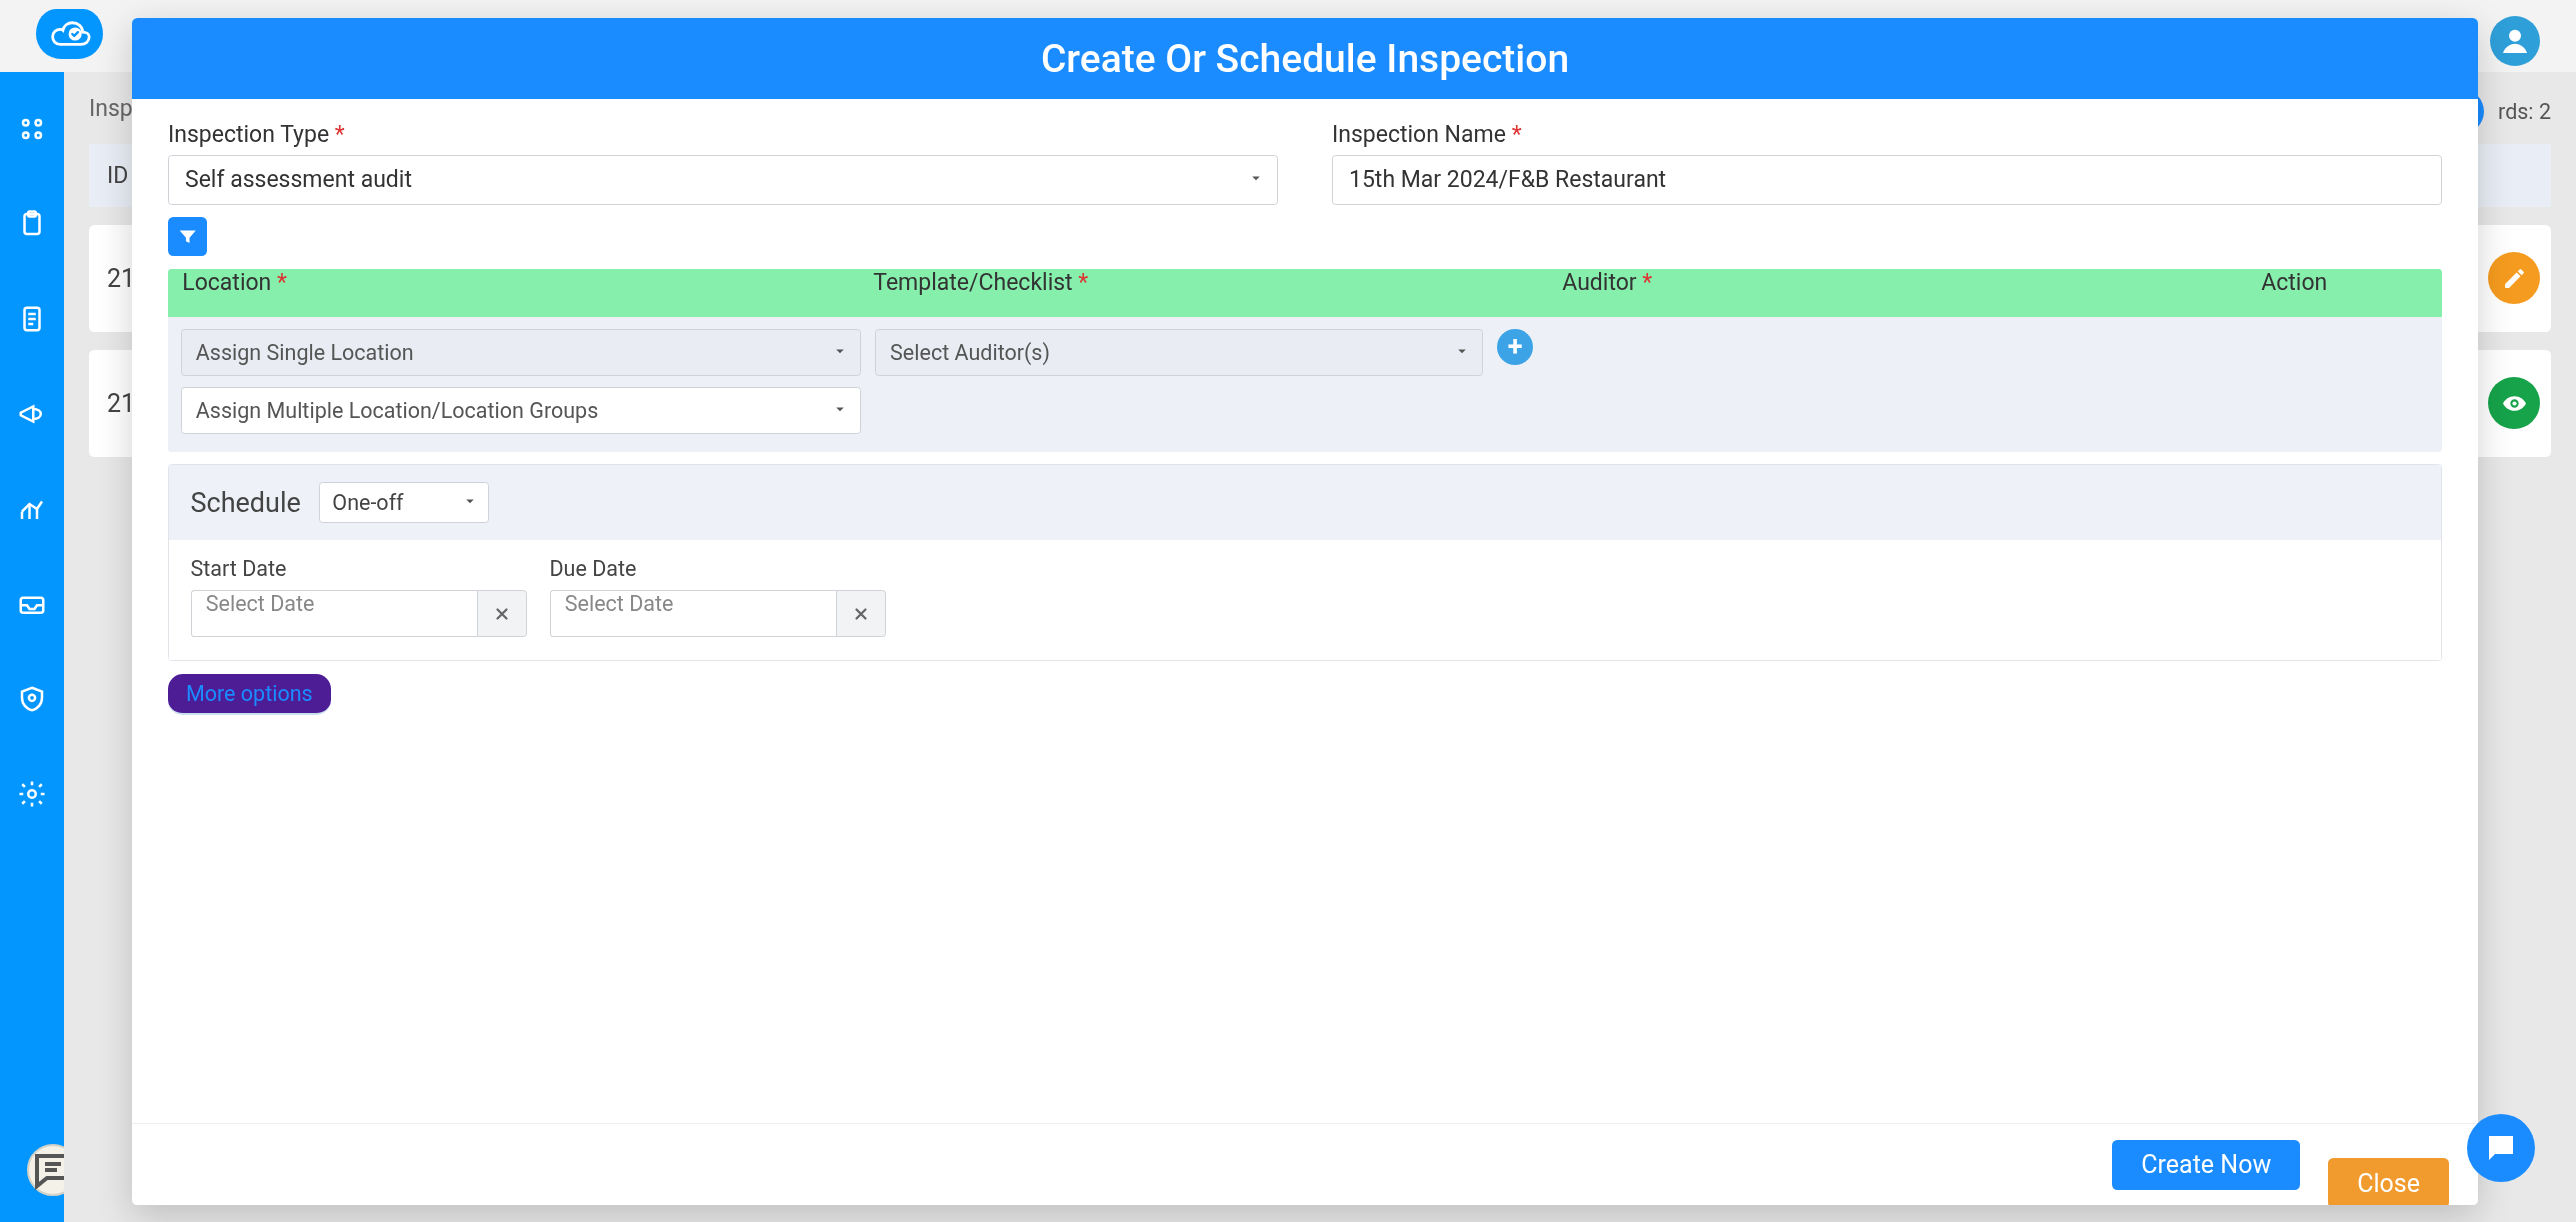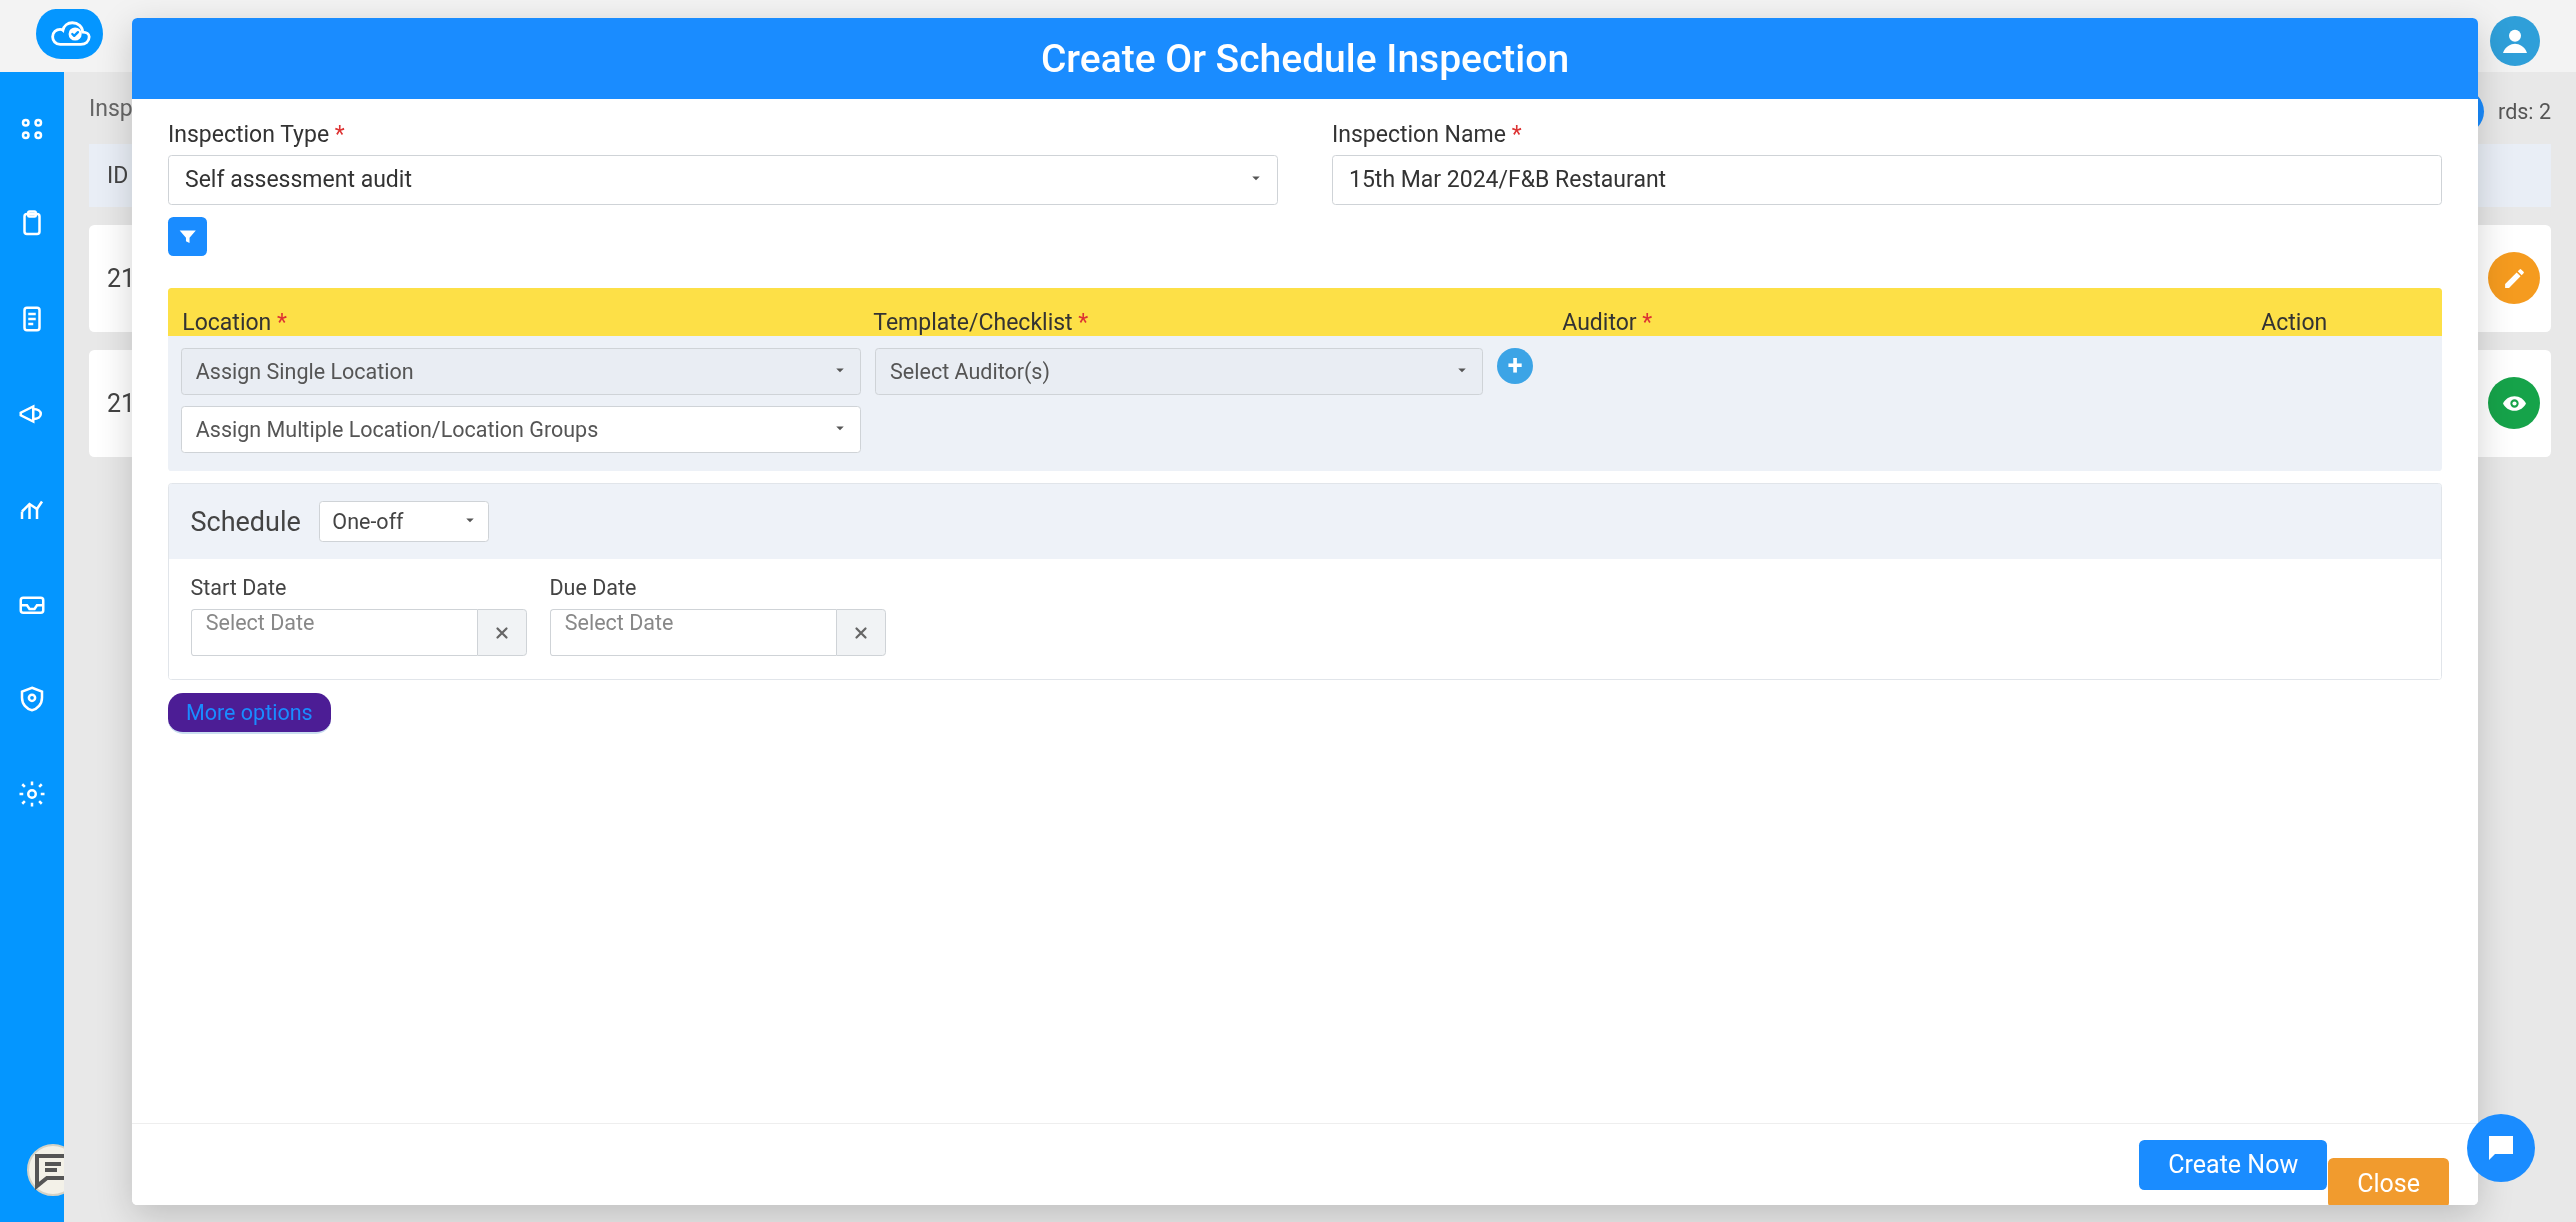--- a/index.html
+++ b/index.html
@@ -104,22 +104,22 @@
   }
   .select .caret { position:absolute; right:12.5px; }
   .text-input input { border:none; outline:none; width:100%; font-size:23px; color:#333; }
 
   .filter-btn {
     width: 39px; height: 39px; background:#1a8cff; border-radius:5.4px;
     display:flex; align-items:center; justify-content:center; color:#fff;
   }
 
   .grid-head {
-    display:flex; background:#fde047; height: 48px; align-items:flex-end;
-    font-size:23px; color:#333; border-radius:3.6px 3.6px 0 0;margin-top:19px;
+    display:flex; background:#86efac; height: 48px; align-items:flex-start;
+    font-size:23px; color:#333; border-radius:3.6px 3.6px 0 0;
   }
   .grid-head > div { padding: 0 14.3px; }
   .col-loc { width: 691px; }
   .col-tpl { width: 689px; }
   .col-aud { width: 699px; }
   .col-act { flex:1; }
 
   .grid-body {
     background:#edf1f7; padding: 12.5px 12.5px 18px 12.5px;
     display:flex; gap: 14.3px; align-items:flex-start;
@@ -173,21 +173,21 @@
   }
 
   .more-opt {
     align-self:flex-start;
     background:#4c1d95; border-bottom:2.7px solid #c9def0; border-radius:15px;
     padding: 7.2px 18px; font-size:21.5px; color:#1a8cff;
   }
 
   .modal-footer {
     height: 82px; background:#fff; display:flex; align-items:center; justify-content:flex-end;
-    gap: 1px; padding: 16px 29px; border-top: 0.9px solid #eee;
+    gap: 28px; padding: 16px 29px; border-top: 0.9px solid #eee;
   }
   .btn {
     height: 50px; padding: 0 29px; border-radius:5.4px; font-size:25px;
     display:flex; align-items:center; cursor:pointer; color:#fff;
   }
   .btn-primary { background:#1a8cff; }
   .btn-warn    { background:#f19b2e;margin-top:37px; }
 
   .caret svg { width: 18px; height: 18px; }
 </style>

